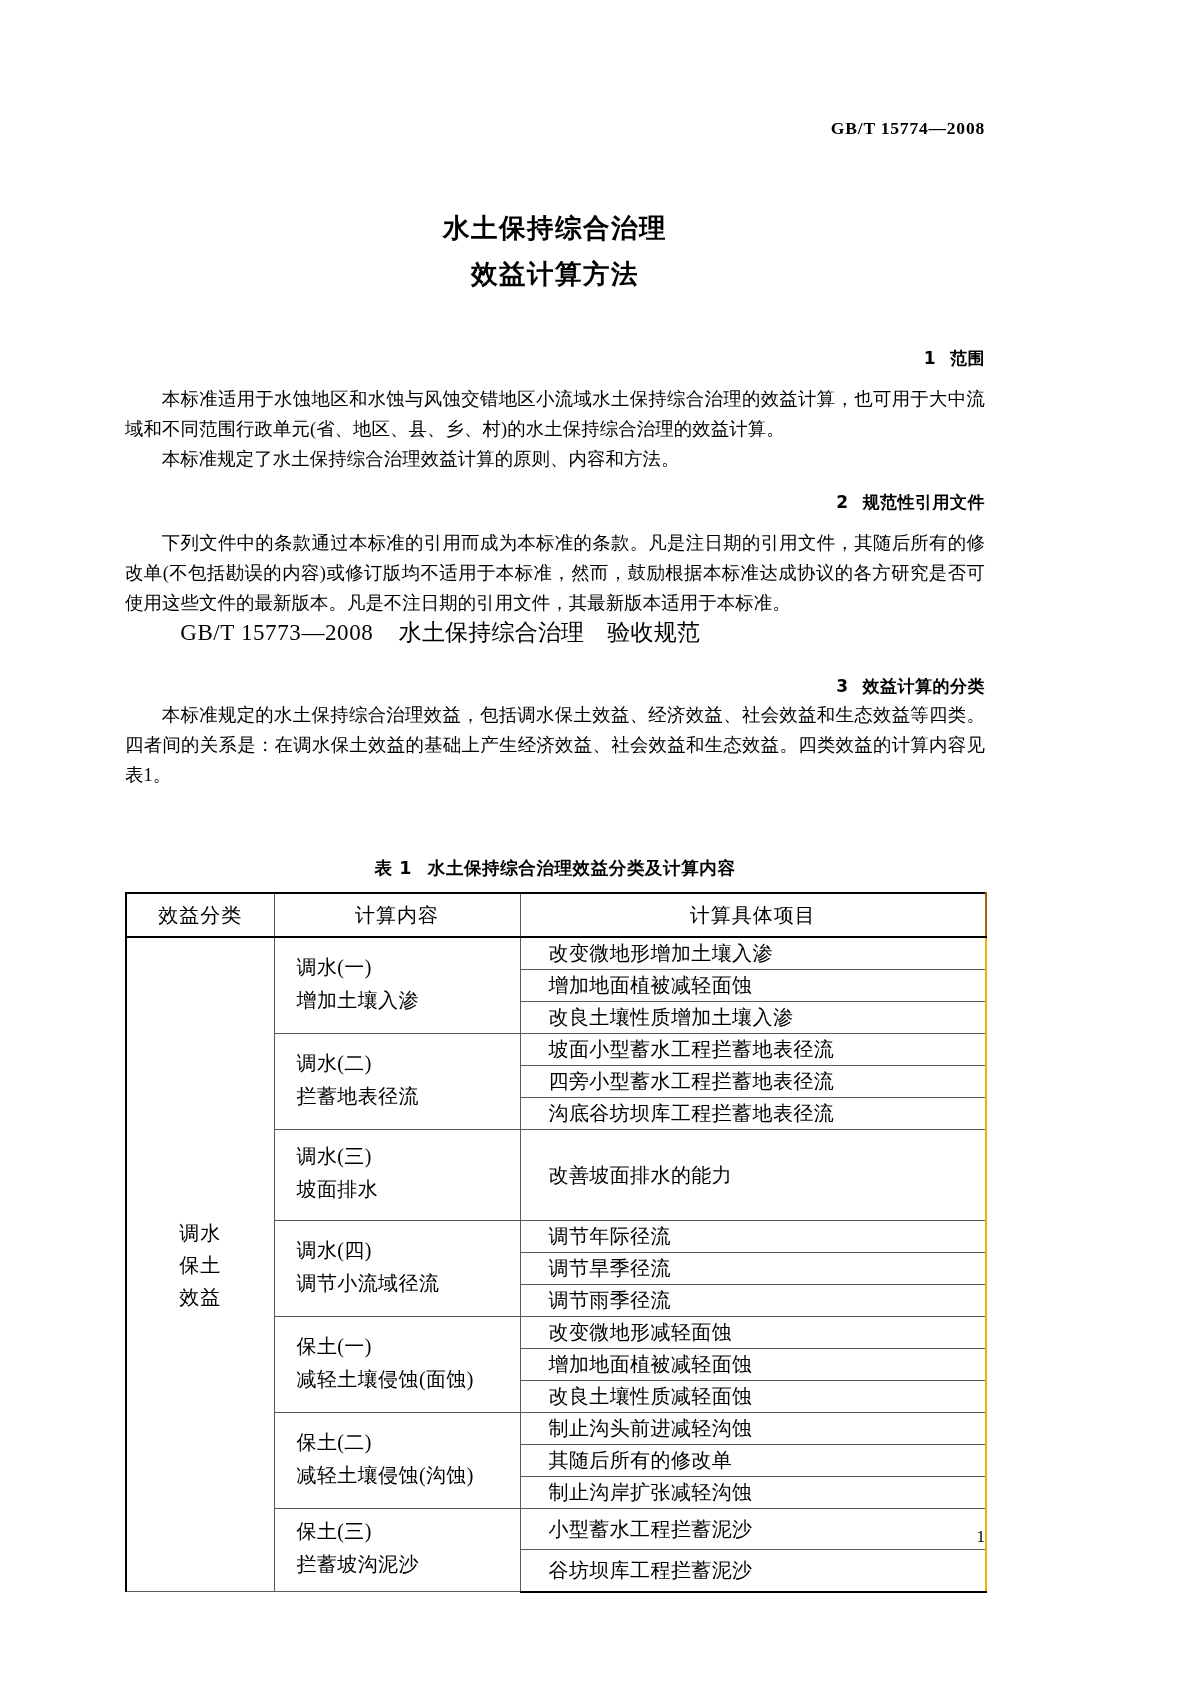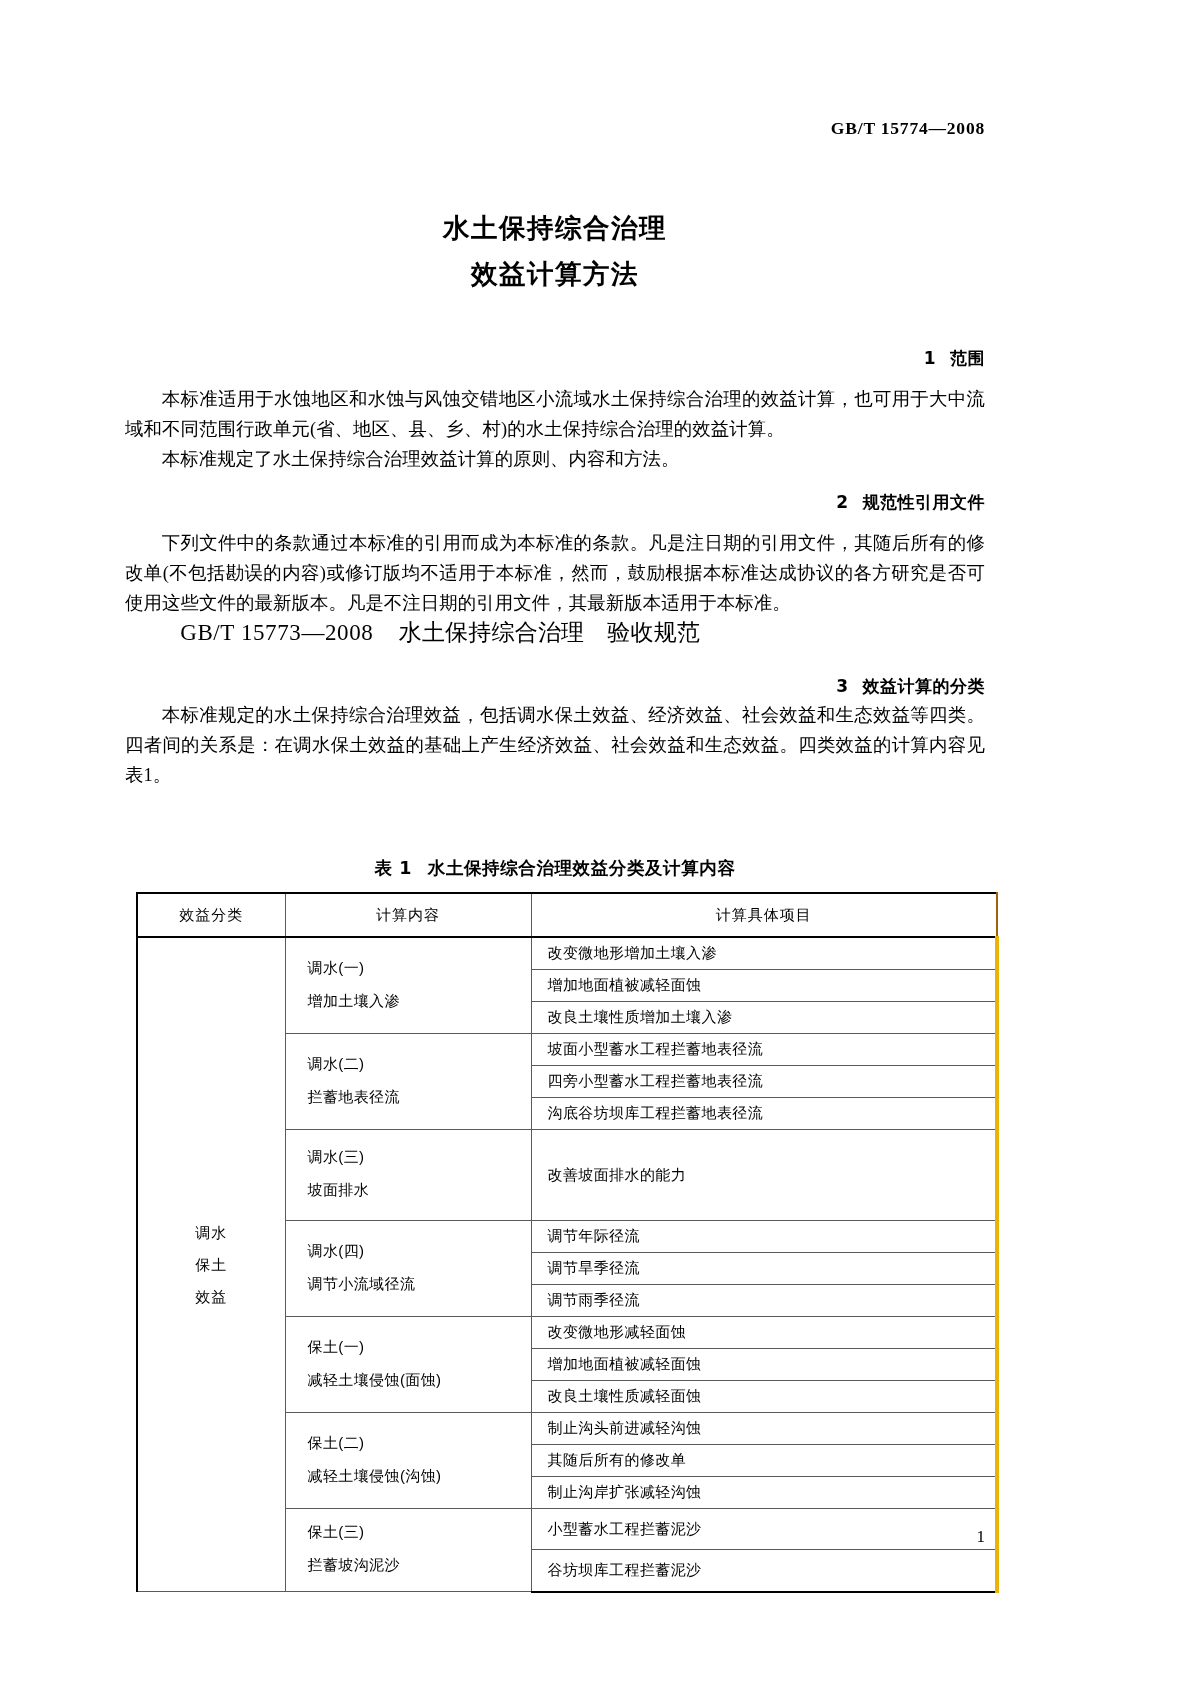--- a/index.html
+++ b/index.html
@@ -115,24 +115,23 @@
   
   .tbl-wrap {
     position: absolute;
     left: 0;
     top: 892px;
     width: 860px;
   }
   table.t1 {
     border-collapse: collapse;
     width: 860px;
-    font-family: Liberation Sans, sans-serif;
-    font-size: 15px;
+    font-family: Liberation Serif, serif;
+    font-size: 20px;
     table-layout: fixed;
-    margin-left: 11px;
   }
   table.t1 th, table.t1 td {
     border: 1px solid #5a5a5a;
     padding: 0;
     vertical-align: middle;
   }
   table.t1 thead th {
     border-top: 2px solid #000;
     border-bottom: 2px solid #000;
     height: 42px;
@@ -148,22 +147,22 @@
     text-align: center;
     line-height: 32px;
     letter-spacing: 1px;
   }
   table.t1 td.col2 {
     padding: 6px 0 10px 22px;
     line-height: 33px;
     letter-spacing: 0.4px;
   }
   table.t1 td.col3 {
-    border-right: 4px solid #eab308;
-    padding: 0 0 0 16px;
+    border-right: 2px solid #eab308;
+    padding: 0 0 0 28px;
     height: 31px;
     letter-spacing: 0.4px;
   }
   table.t1 tr.last td { border-bottom: 2px solid #000; }
   .c2line { display: block; }
 
   
   .page-number {
     position: absolute;
     right: 0;

